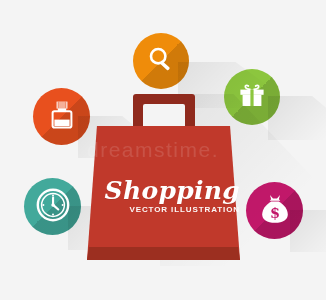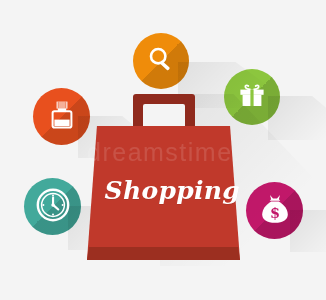--- a/index.html
+++ b/index.html
@@ -53,21 +53,21 @@
     font-size:25px;letter-spacing:.3px;line-height:1;
     text-shadow:0 1px 0 rgba(0,0,0,.08);
   }
   .bag-sub{
     font-family:"Liberation Sans",sans-serif;font-weight:bold;
     font-size:8px;letter-spacing:.9px;margin-top:3px;line-height:1;
     opacity:.96;
   }
   .watermark{
     position:absolute;z-index:7;width:100%;
-    font-family:"Liberation Sans",sans-serif;font-size:25px;letter-spacing:1.5px;
+    font-family:"Liberation Sans",sans-serif;font-size:21px;letter-spacing:1.5px;
     color:rgba(255,255,255,.13);pointer-events:none;user-select:none;
   }
 </style>
 </head>
 <body>
 
 <div id="stage">
 
   <div class="tail" style="left:178px;top:62px;width:120px;height:46px;
               clip-path:polygon(0% 0%, 48% 0%, 100% 100%, 0% 100%);"></div>
@@ -155,17 +155,18 @@
     </div>
 
     <div class="bag-body" style="left:0;top:32px;width:153px;height:134px;">
       <div class="bag-front"></div>
       <div class="bag-base"></div>
 
       <div class="watermark" style="top:12px;">dreamstime.</div>
 
       <div class="bag-text" style="top:52px;">
         <div class="bag-title">Shopping</div>
+        <div class="bag-sub">VECTOR ILLUSTRATION</div>
       </div>
     </div>
   </div>
 
 </div>
 
 </body></html>

